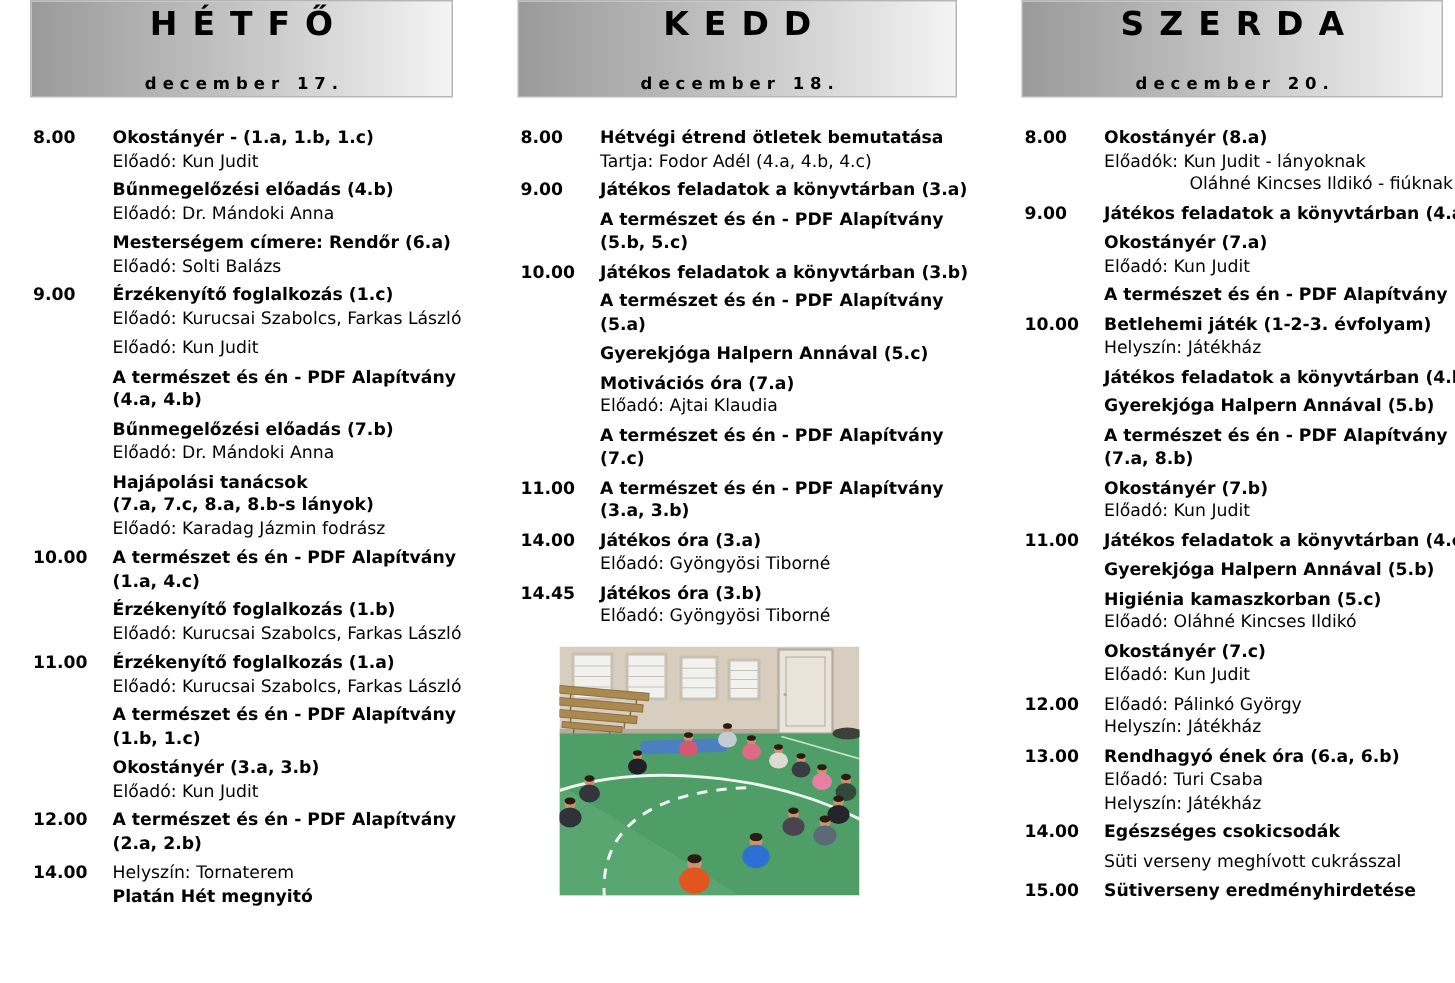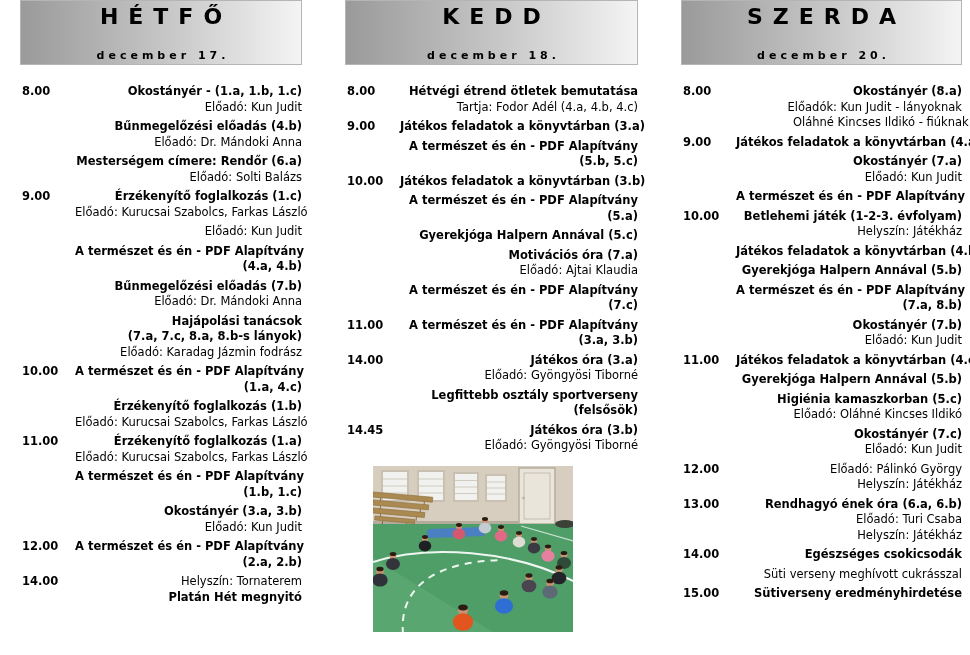--- a/index.html
+++ b/index.html
@@ -31,21 +31,21 @@
     color:#000;
   }
   .day-date{
     font-size:11px;font-weight:bold;letter-spacing:4px;text-indent:4px;margin-top:20px;
   }
   .event{display:flex;margin-bottom:4px;}
   .time{
     flex:0 0 55px;width:55px;padding-left:2px;
     font-size:11.5px;font-weight:bold;line-height:15.5px;
   }
-  .lines{flex:1 1 auto;min-width:0;text-align:right;}
+  .lines{flex:1 1 auto;min-width:0;}
   .line{font-size:11.5px;line-height:15.5px;white-space:nowrap;}
   .line.title{font-weight:bold;}
   .line.plain{font-weight:normal;}
   .line.indent{padding-left:57px;}
   .photo-wrap{margin:12px 0 0 28px;width:200px;height:166px;}
   .photo-wrap svg{display:block;}
 </style>
 </head>
 <body>
 
@@ -227,27 +227,20 @@
           <div class="lines">
             <div class="line title">A természet és én - PDF Alapítvány</div>
             <div class="line title">(3.a, 3.b)</div>
           </div>
         </div>
         <div class="event">
           <div class="time">14.00</div>
           <div class="lines">
             <div class="line title">Játékos óra (3.a)</div>
             <div class="line plain">Előadó: Gyöngyösi Tiborné</div>
-          </div>
-        </div>
-        <div class="event">
-          <div class="time"></div>
-          <div class="lines">
-            <div class="line title">Legfittebb osztály sportverseny</div>
-            <div class="line title">(felsősök)</div>
           </div>
         </div>
         <div class="event">
           <div class="time">14.45</div>
           <div class="lines">
             <div class="line title">Játékos óra (3.b)</div>
             <div class="line plain">Előadó: Gyöngyösi Tiborné</div>
           </div>
         </div>
       </div>

